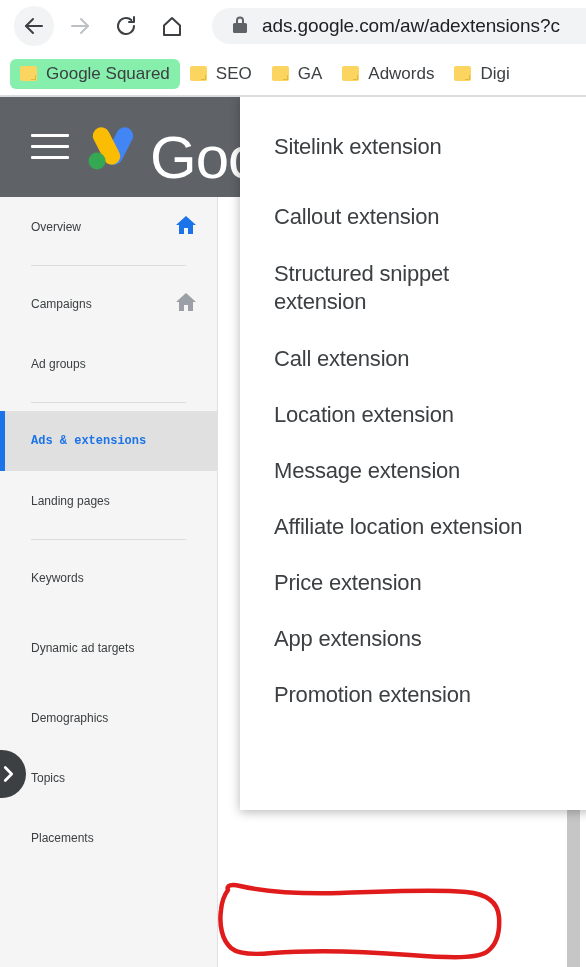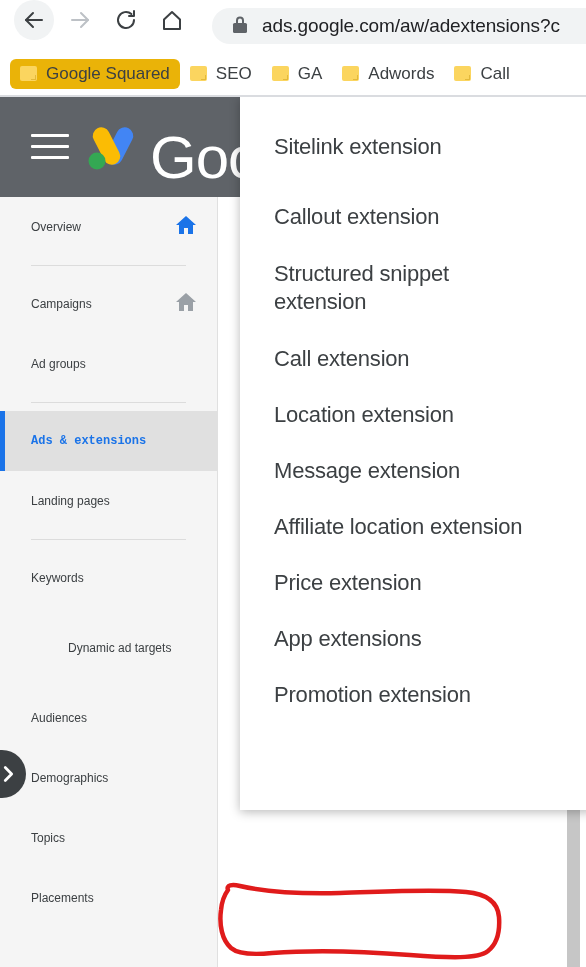--- a/index.html
+++ b/index.html
@@ -11,21 +11,21 @@
   }
   #root { position: relative; width: 586px; height: 967px; background:#fff; }
 
   
   .browser-chrome {
     position: absolute; left:0; top:0; width:586px; height:97px;
     background:#ffffff; z-index: 40;
   }
   .toolbar-row {
     position:absolute; left:0; top:0; width:528px; height:52px;
-    display:flex; align-items:flex-start;
+    display:flex; align-items:center;
   }
   .nav-btn {
     width:40px; height:40px; margin-left:6px;
     display:flex; align-items:center; justify-content:center;
     border-radius:50%;
   }
   .nav-btn.first { margin-left:14px; background:#f1f3f4; }
   .nav-btn svg { display:block; }
   .omnibox {
     position:absolute; left:212px; top:8px; height:36px; width:400px;
@@ -40,21 +40,21 @@
   }
 
   .bookmarks-row {
     position:absolute; left:0; top:52px; width:586px; height:43px;
     display:flex; align-items:center; padding-left:10px;
   }
   .bookmark {
     display:flex; align-items:center; height:30px;
     padding:0 10px; border-radius:6px; white-space:nowrap;
   }
-  .bookmark.hover { background:#eab308; }
+  .bookmark.hover { background:#86efac; }
   .bm-folder {
     width:17px; height:15px; flex:none; margin-right:9px;
     background:#fbd55f; border-radius:2px 2px 2px 2px;
     position:relative;
   }
   .bm-folder:after{
     content:""; position:absolute; right:1px; bottom:1px;
     width:4px; height:4px; border-right:1.5px solid #e3b93a;
     border-bottom:1.5px solid #e3b93a;
   }
@@ -218,25 +218,22 @@
       <div class="nav-item active">
         <span class="nav-label">Ads &amp; extensions</span>
       </div>
       <div class="nav-item">
         <span class="nav-label">Landing pages</span>
       </div>
       <div class="nav-sep"></div>
       <div class="nav-item">
         <span class="nav-label">Keywords</span>
       </div>
-      <div class="nav-item" style="min-height:80px;margin-left:37px;">
+      <div class="nav-item" style="min-height:80px;">
         <span class="nav-label" style="max-width:130px; display:block;">Dynamic ad targets</span>
-      </div>
-      <div class="nav-item">
-        <span class="nav-label">Audiences</span>
       </div>
       <div class="nav-item">
         <span class="nav-label">Demographics</span>
       </div>
       <div class="nav-item">
         <span class="nav-label">Topics</span>
       </div>
       <div class="nav-item">
         <span class="nav-label">Placements</span>
       </div>
@@ -332,21 +329,21 @@
       <div class="bookmark">
         <span class="bm-folder"></span>
         <span class="bm-label">GA</span>
       </div>
       <div class="bookmark">
         <span class="bm-folder"></span>
         <span class="bm-label">Adwords</span>
       </div>
       <div class="bookmark">
         <span class="bm-folder"></span>
-        <span class="bm-label">Call</span>
+        <span class="bm-label">Digi</span>
       </div>
     </div>
     <div class="chrome-divider"></div>
   </div>
 
   <svg class="annotation" viewBox="0 0 586 967">
     <path d="M228 890 C 226 885, 232 884, 240 886 C 262 891, 300 894, 340 893
              C 380 892, 430 889, 466 892 C 488 894, 498 903, 499 917
              C 500 931, 497 944, 488 951 C 478 959, 450 958, 410 955
              C 360 951, 310 950, 272 953 C 252 955, 238 954, 231 948

